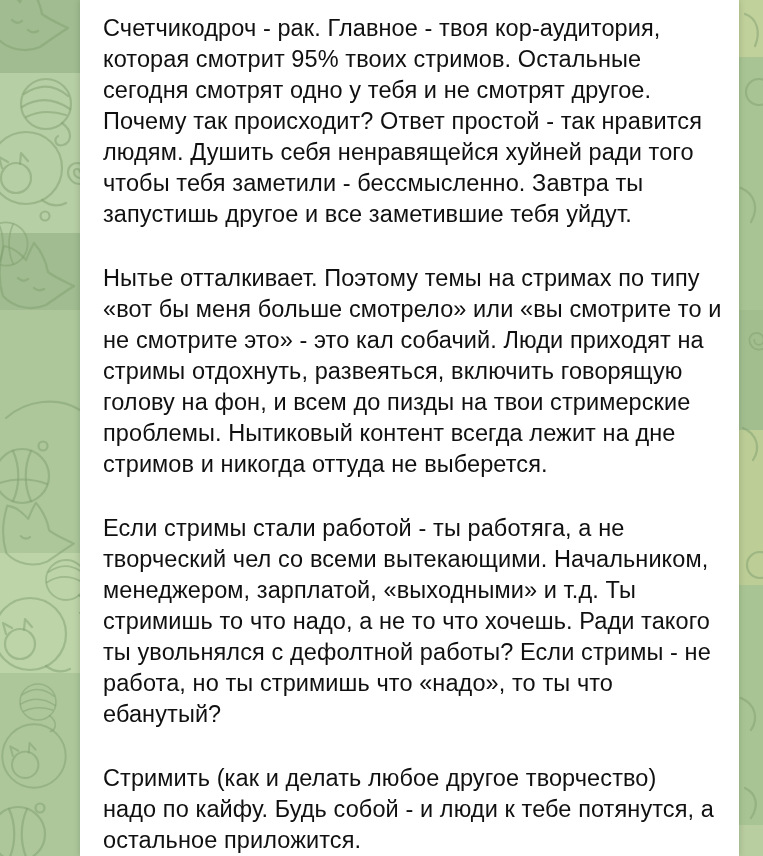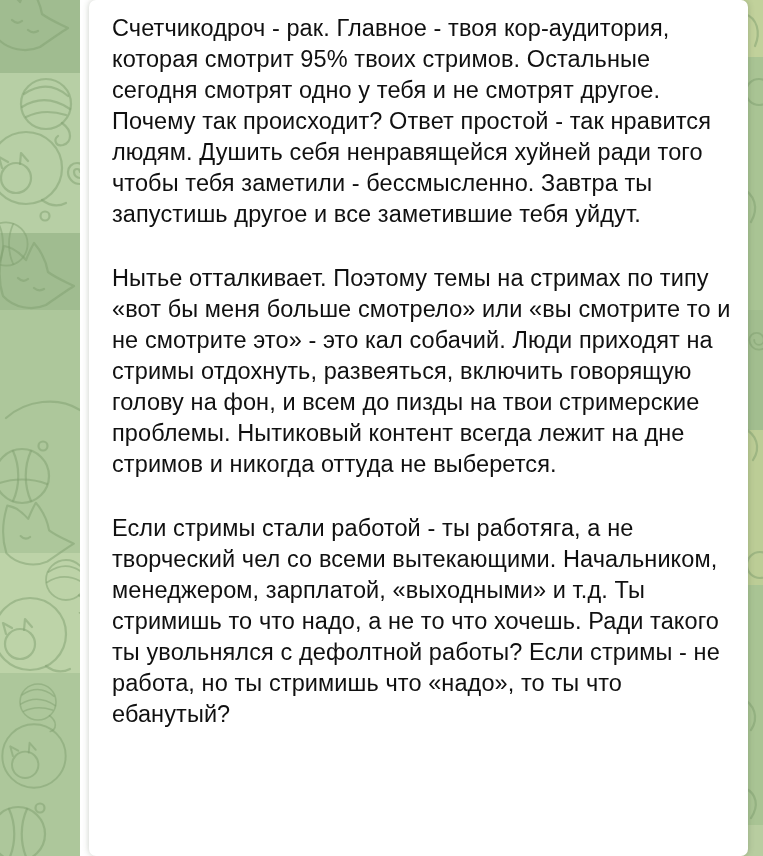--- a/index.html
+++ b/index.html
@@ -35,26 +35,25 @@
   .rb5{top:585px;height:240px;background:var(--rband-b);}
   .rb6{top:825px;height:31px;background:var(--rband-e);}
 
   .doodle-svg{position:absolute;left:0;top:0;}
   .doodle-svg g, .doodle-svg path, .doodle-svg circle{
     fill:none;stroke:var(--doodle);stroke-opacity:.5;stroke-width:2.2;
     stroke-linecap:round;stroke-linejoin:round;
   }
 
   .panel{
-    position:absolute;left:89px;top:0;width:659px;height:856px;
+    position:absolute;left:80px;top:0;width:659px;height:856px;
     background:var(--bubble);
     padding:13px 12px 0 23px;
     box-shadow:0 0 6px rgba(60,80,50,.28);
     overflow:hidden;
-    border-radius:7px;
   }
   .panel p{
     font-size:23.5px;line-height:31px;font-weight:400;
     color:var(--text);
     white-space:pre;
     margin:0 0 33px 0;
     letter-spacing:.1px;
   }
   .panel p:last-child{margin-bottom:0;}
 </style>
@@ -188,15 +187,18 @@
 голову на фон, и всем до пизды на твои стримерские
 проблемы. Нытиковый контент всегда лежит на дне
 стримов и никогда оттуда не выберется.</p>
     <p>Если стримы стали работой - ты работяга, а не
 творческий чел со всеми вытекающими. Начальником,
 менеджером, зарплатой, «выходными» и т.д. Ты
 стримишь то что надо, а не то что хочешь. Ради такого
 ты увольнялся с дефолтной работы? Если стримы - не
 работа, но ты стримишь что «надо», то ты что
 ебанутый?</p>
+    <p>Стримить (как и делать любое другое творчество)
+надо по кайфу. Будь собой - и люди к тебе потянутся, а
+остальное приложится.</p>
   </div>
 
 </div>
 
 </body></html>

